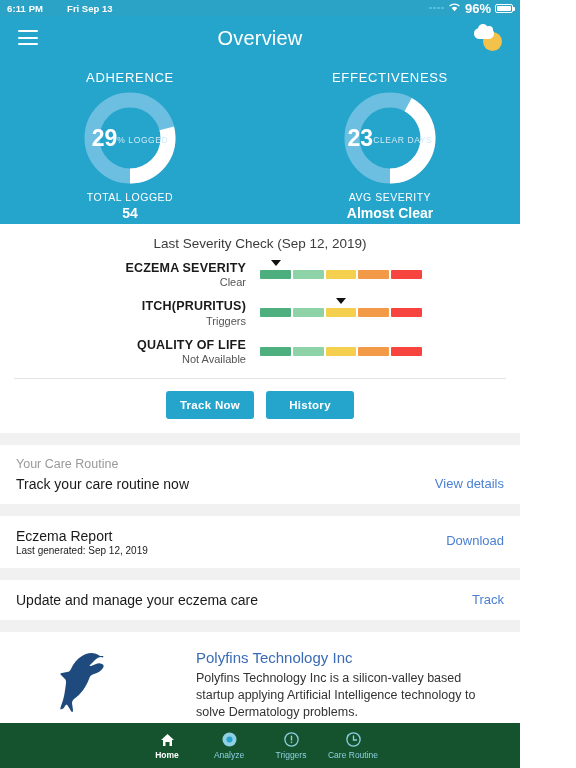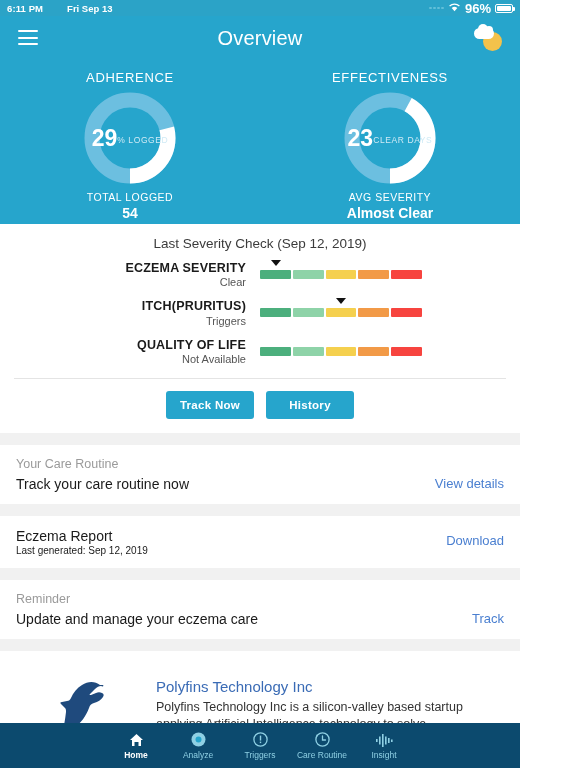--- a/index.html
+++ b/index.html
@@ -75,30 +75,30 @@
   .row-main { flex: 1; }
   .row-cap { font-size: 12.5px; color: #9a9a9a; line-height: 1.5; }
   .row-title { font-size: 14px; color: #1a1a1a; margin-top: 2px; }
   .row-sub { font-size: 10px; color: #1a1a1a; margin-top: 1px; }
   .row-link { font-size: 13px; color: #4a7fd0; align-self: center; cursor: pointer; }
   .row-link.top { align-self: flex-end; padding-bottom: 1px; }
 
   
   .sponsor { background: #ffffff; padding: 10px 16px 14px; }
   .sponsor-cap { font-size: 11px; color: #b3b3b3; letter-spacing: .5px; }
-  .sponsor-body { display: flex; margin-top: 16px; }
+  .sponsor-body { display: flex; margin-top: 6px; gap: 40px; }
   .logo-box { width: 140px; display: flex; align-items: flex-start; justify-content: center; padding-top: 2px; }
   .sponsor-txt { flex: 1; padding-right: 10px; }
   .sponsor-name { font-size: 15px; color: #3a6bb5; line-height: 1.3; }
   .sponsor-desc { font-size: 12.5px; color: #333; line-height: 1.35; margin-top: 3px; }
 
   .suggest { background: #f1f1f1; padding: 10px 16px 0; }
 
   
-  .tabbar { position: absolute; left: 0; right: 0; bottom: 0; height: 45px; background: #0c4a6e; display: flex; align-items: center; justify-content: center; }
+  .tabbar { position: absolute; left: 0; right: 0; bottom: 0; height: 45px; background: #14532d; display: flex; align-items: center; justify-content: center; }
   .tab { width: 62px; display: flex; flex-direction: column; align-items: center; gap: 2px; cursor: pointer; }
   .tab .ico { height: 17px; display: flex; align-items: center; justify-content: center; }
   .tab .tl { font-size: 8.5px; }
   .tab.active .tl { color: #ffffff; font-weight: bold; }
   .tab .tl { color: #8fd0e4; }
 </style>
 </head>
 <body>
 
 <div id="app">
@@ -248,21 +248,20 @@
     <div class="row-main">
       <div class="row-title">Eczema Report</div>
       <div class="row-sub">Last generated: Sep 12, 2019</div>
     </div>
     <div class="row-link">Download</div>
   </div>
 
   <div class="gap"></div>
   <div class="row">
     <div class="row-main">
-      <div class="row-cap">Reminder</div>
       <div class="row-title">Update and manage your eczema care</div>
     </div>
     <div class="row-link top">Track</div>
   </div>
 
   <div class="gap"></div>
   <div class="sponsor">
     <div class="sponsor-body">
       <div class="logo-box">
         <svg width="72" height="64" viewBox="0 0 72 64">
@@ -311,29 +310,14 @@
     <div class="tab">
       <span class="ico">
         <svg width="15" height="15" viewBox="0 0 15 15">
             <circle cx="7.5" cy="7.5" r="6.6" fill="none" stroke="#8fd0e4" stroke-width="1.3"></circle>
             <path d="M7.5 4v4h3" stroke="#8fd0e4" stroke-width="1.3" fill="none" stroke-linecap="round"></path>
             <path d="M3 3.5 L1.2 2.4 L1.6 5" fill="#8fd0e4"></path>
           </svg>
       </span>
       <span class="tl">Care Routine</span>
     </div>
-    <div class="tab">
-      <span class="ico">
-        <svg width="17" height="14" viewBox="0 0 17 14">
-            <g fill="#8fd0e4">
-              <rect x="0" y="6" width="1.6" height="3"></rect>
-              <rect x="3" y="3.5" width="1.6" height="8"></rect>
-              <rect x="6" y="1" width="1.6" height="13"></rect>
-              <rect x="9" y="3.5" width="1.6" height="8"></rect>
-              <rect x="12" y="5" width="1.6" height="5"></rect>
-              <rect x="15" y="6.5" width="1.6" height="2.5"></rect>
-            </g>
-          </svg>
-      </span>
-      <span class="tl">Insight</span>
-    </div>
   </div>
 </div>
 
 </body></html>

